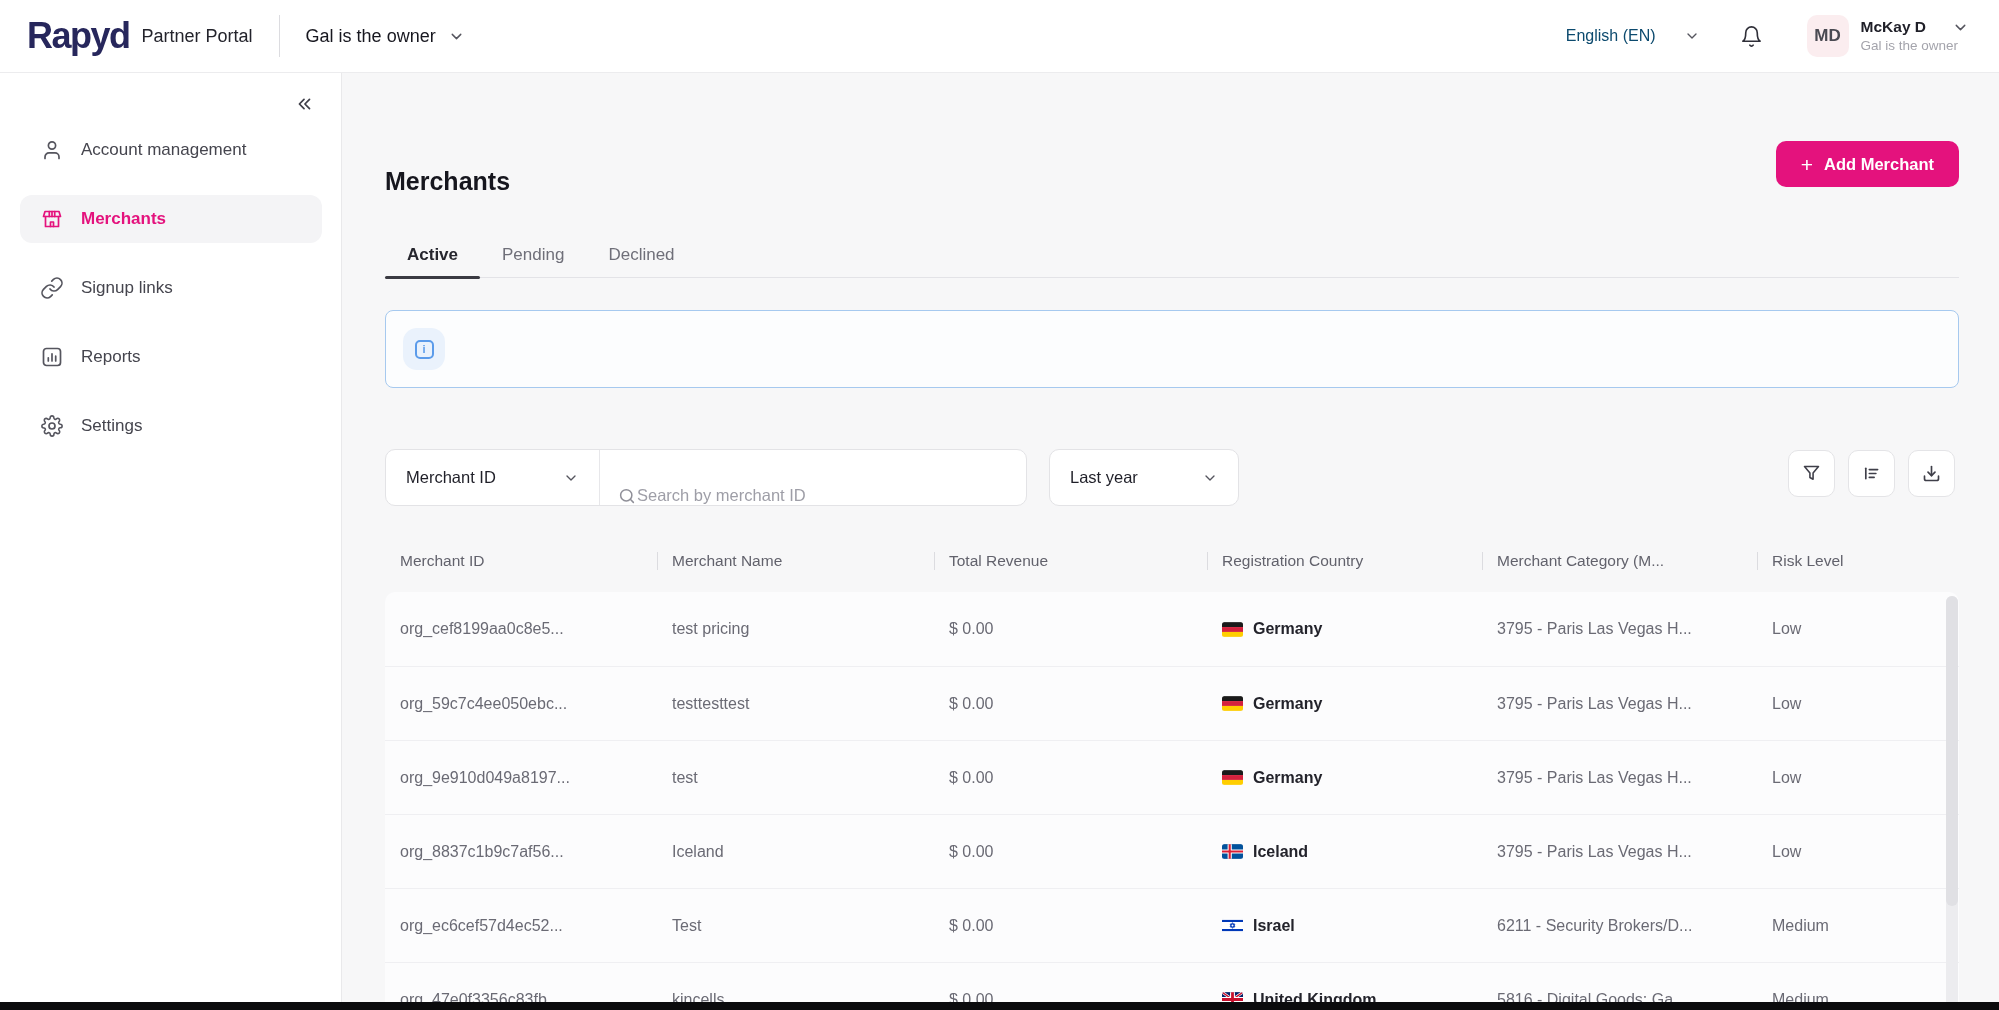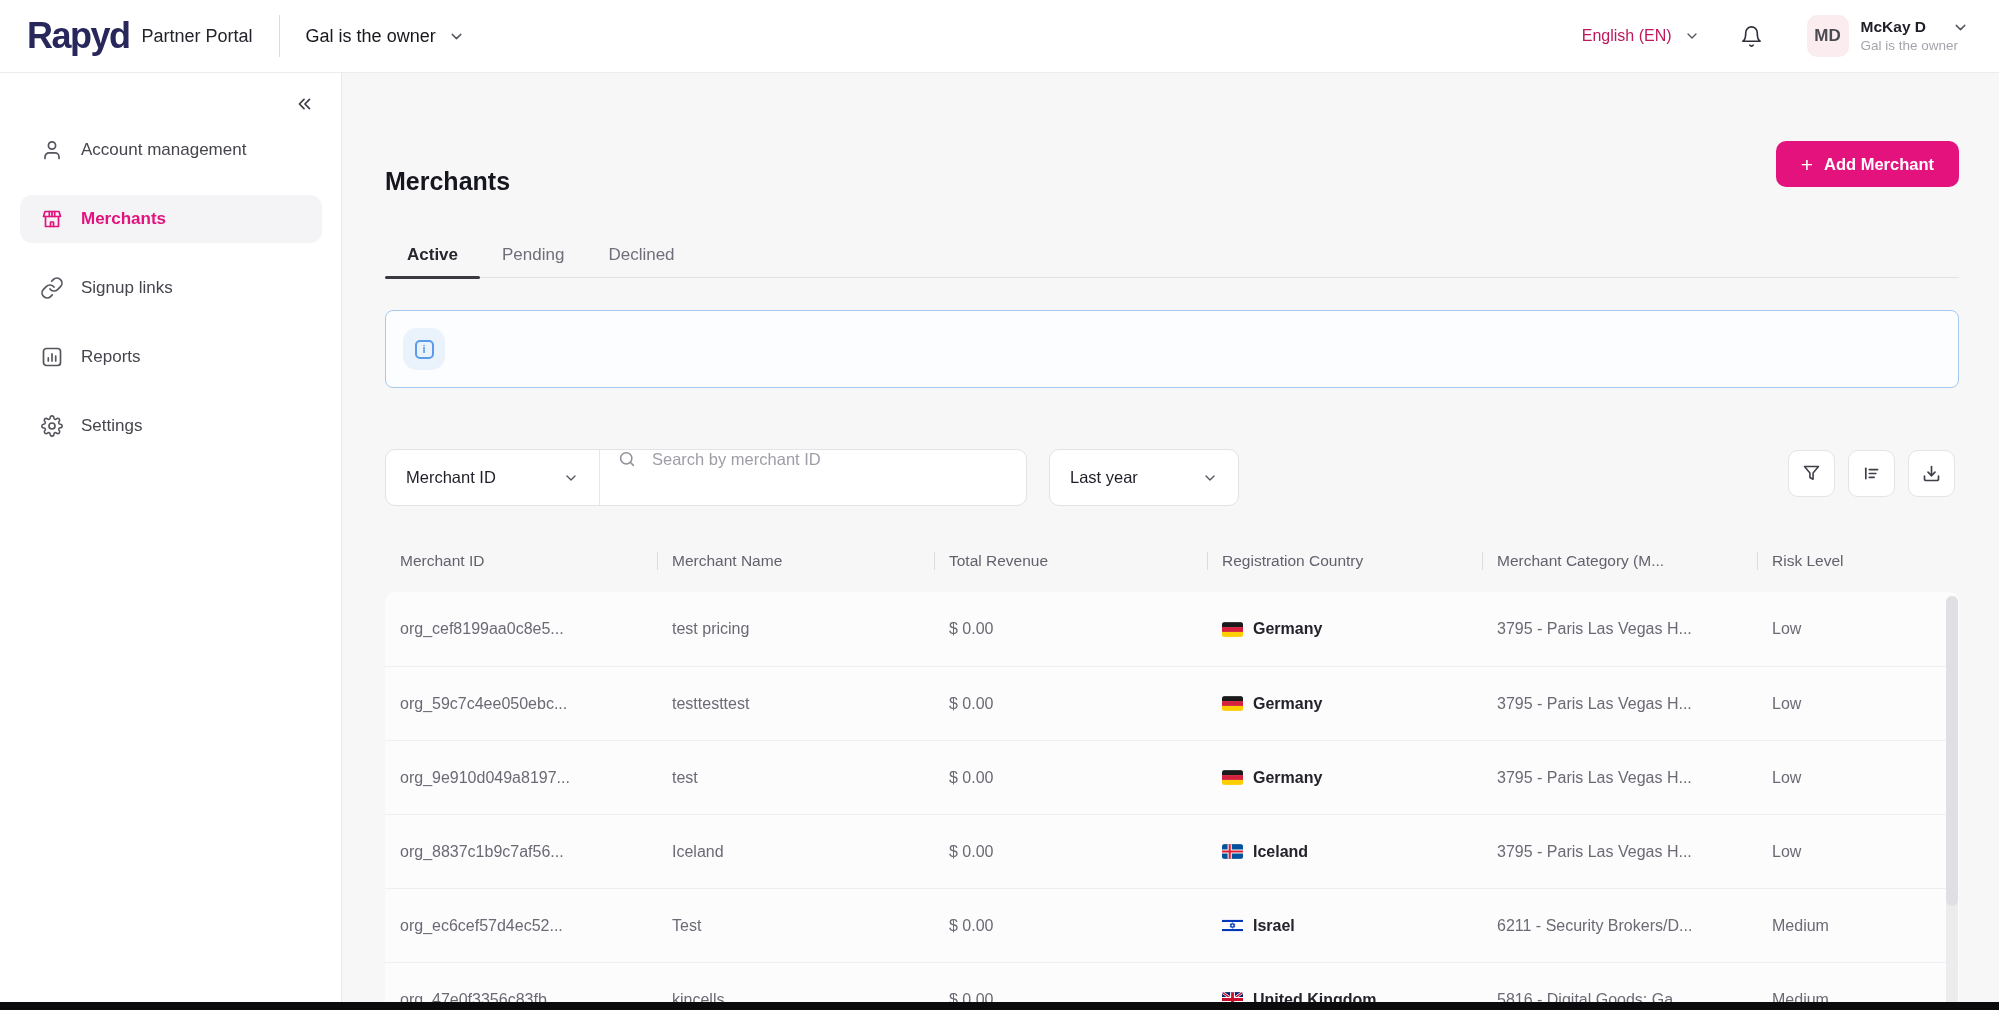--- a/index.html
+++ b/index.html
@@ -14,21 +14,21 @@
   
   .topbar { position:absolute; top:0; left:0; right:0; height:73px; background:#fff;
     border-bottom:1px solid #ECECEE; display:flex; align-items:center; z-index:6; }
   .logo { margin-left:27px; font-size:36px; font-weight:800; letter-spacing:-1.5px;
     color:var(--brand-navy); transform:scaleY(1.02); }
   .portal-label { margin-left:12px; font-size:18px; color:#23232B; }
   .topbar-divider { width:1px; height:42px; background:#DCDCE0; margin:0 26px; }
   .org-selector { display:flex; align-items:center; gap:12px; font-size:18px; font-weight:500;
     color:#17171F; cursor:pointer; }
   .topbar-right { margin-left:auto; display:flex; align-items:center; padding-right:30px; }
-  .lang-selector { display:flex; align-items:center; gap:12px; font-size:16px; color:#be185d; cursor:pointer; }
+  .lang-selector { display:flex; align-items:center; gap:28px; font-size:16px; color:#0c4a6e; cursor:pointer; }
   .bell-wrap { margin:0 44px 0 40px; color:#2F2F38; display:flex; cursor:pointer; }
   .avatar { width:42px; height:42px; border-radius:10px; background:#FBEDEF; color:#4A4A52;
     font-size:17px; font-weight:600; display:flex; align-items:center; justify-content:center; }
   .user-block { margin-left:12px; line-height:1.25; }
   .user-name-row { display:flex; align-items:center; gap:26px; }
   .user-name { font-size:15.5px; font-weight:600; color:#1F1F28; }
   .user-sub { font-size:13.5px; color:#A4A4AC; margin-top:1px; }
 
   
   .sidebar { position:absolute; top:73px; left:0; width:342px; bottom:0; background:#fff;
@@ -66,21 +66,21 @@
   .banner-icon-sq { width:19px; height:19px; border:2px solid #5B9BEA; border-radius:5px;
     color:#5B9BEA; font-size:11px; font-weight:700; display:flex; align-items:center;
     justify-content:center; font-style:normal; }
   .banner-text { font-size:16px; color:#30303A; }
 
   
   .search-group { position:absolute; left:43px; top:376px; width:642px; height:57px; background:#fff;
     border:1px solid #E3E3E6; border-radius:10px; display:flex; align-items:stretch; }
   .search-type { flex:0 0 214px; display:flex; align-items:center; justify-content:space-between;
     padding:0 20px; border-right:1px solid #E7E7EA; font-size:16.5px; color:#1F1F28; cursor:pointer; }
-  .search-box { flex:1; display:flex; align-items:flex-start; gap:16px; padding:0 18px; color:#8F8F98; }
+  .search-box { flex:1; display:flex; align-items:flex-end; gap:1px; padding:0 18px; color:#8F8F98; }
   .search-box input { flex:1; border:none; outline:none; background:transparent; font-size:16.5px;
     color:#30303A; font-family:"Liberation Sans", sans-serif; }
   .search-box input::placeholder { color:#9E9EA7; }
   .date-select { position:absolute; left:707px; top:376px; width:190px; height:57px; background:#fff;
     border:1px solid #E3E3E6; border-radius:10px; display:flex; align-items:center;
     justify-content:space-between; padding:0 20px; font-size:16.5px; color:#1F1F28; cursor:pointer; }
   .icon-btn { position:absolute; top:377px; width:47px; height:47px; background:#fff;
     border:1px solid #E4E4E7; border-radius:10px; display:flex; align-items:center;
     justify-content:center; color:#3F3F49; cursor:pointer; }
   .icon-btn.b1 { right:164px; } .icon-btn.b2 { right:104px; } .icon-btn.b3 { right:44px; }

